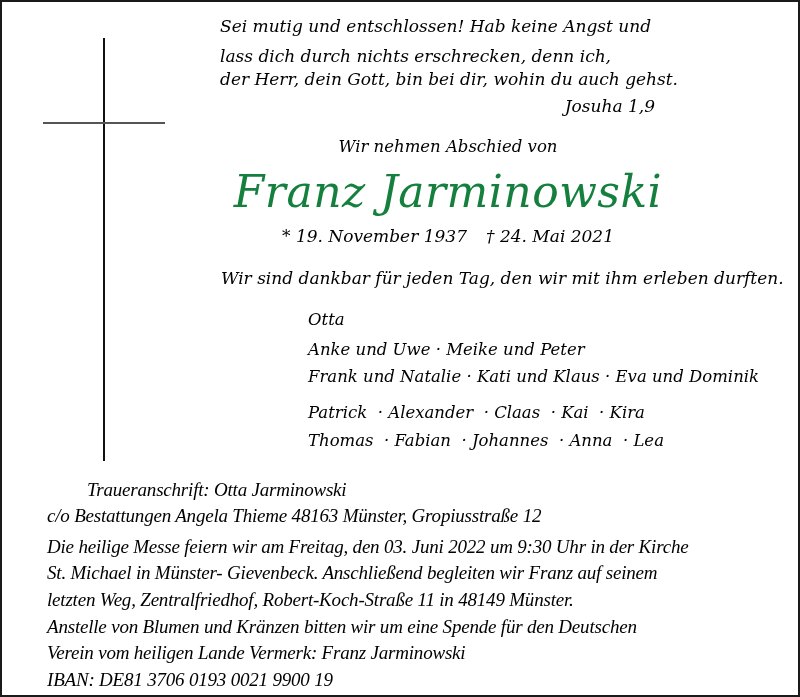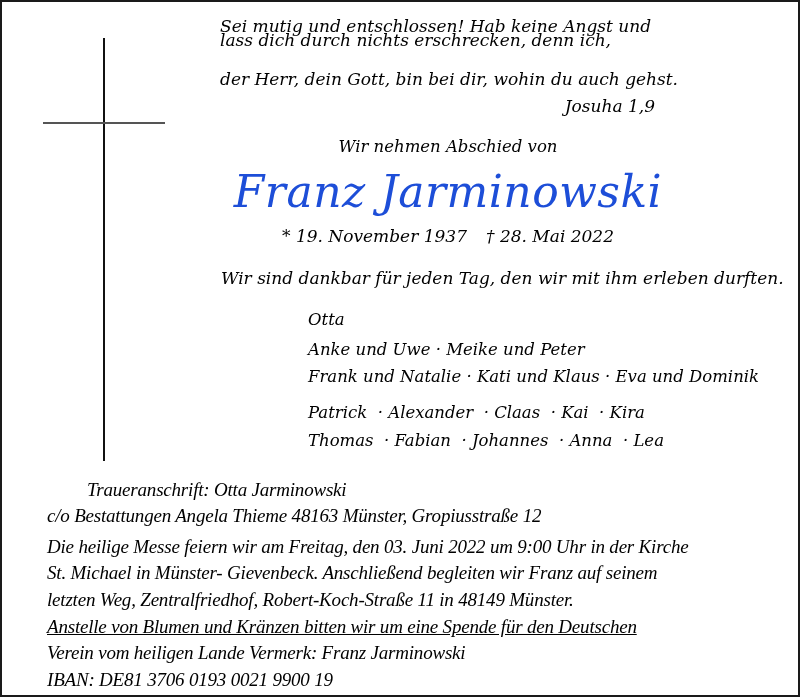--- a/index.html
+++ b/index.html
@@ -10,52 +10,52 @@
     }
     .t {
       position:absolute; white-space:nowrap; color:#000000;
       font-family:"DejaVu Serif", "Liberation Serif", serif;
       font-style:italic; font-weight:normal;
     }
     .quote { font-size:17px; left:220px; }
     .cross-v { position:absolute; left:103px; top:38px; width:2px; height:423px; background:#111; }
     .cross-h { position:absolute; left:43px; top:122px; width:122px; height:2px; background:#555; }
     .center { left:222px; width:452px; text-align:center; }
-    .name { font-size:44px; letter-spacing:0.5px; color:#1d4ed8; }
+    .name { font-size:44px; letter-spacing:0.5px; color:#15803d; }
     .fam { font-size:16.5px; left:308px; }
     .bottom { font-family:"Liberation Serif", serif; font-size:19px; left:47px; letter-spacing:-0.2px; }
   </style>
 </head>
 <body>
 
 <div class="frame"></div>
 
 <div class="cross-v"></div>
 <div class="cross-h"></div>
 
 <div class="t quote" style="top:16px;">Sei mutig und entschlossen! Hab keine Angst und</div>
-<div class="t quote" style="top:30px;">lass dich durch nichts erschrecken, denn ich,</div>
+<div class="t quote" style="top:46px;">lass dich durch nichts erschrecken, denn ich,</div>
 <div class="t quote" style="top:69px;">der Herr, dein Gott, bin bei dir, wohin du auch gehst.</div>
 <div class="t quote" style="top:96px; left:auto; right:145px;">Josuha 1,9</div>
 
 <div class="t center" style="top:137px; font-size:16.5px;">Wir nehmen Abschied von</div>
 
 <div class="t center name" style="top:166px;">Franz Jarminowski</div>
 
 <div class="t" style="top:226px; left:282px; font-size:17px;">* 19. November 1937</div>
-<div class="t" style="top:226px; left:486px; font-size:17px;">† 28. Mai 2022</div>
+<div class="t" style="top:226px; left:486px; font-size:17px;">† 24. Mai 2021</div>
 
 <div class="t" style="top:268px; left:221px; font-size:17px;">Wir sind dankbar für jeden Tag, den wir mit ihm erleben durften.</div>
 
 <div class="t fam" style="top:310px;">Otta</div>
 <div class="t fam" style="top:340px;">Anke und Uwe · Meike und Peter</div>
 <div class="t fam" style="top:367px;">Frank und Natalie · Kati und Klaus · Eva und Dominik</div>
 <div class="t fam" style="top:403px; white-space:pre;">Patrick  · Alexander  · Claas  · Kai  · Kira</div>
 <div class="t fam" style="top:431px; white-space:pre;">Thomas  · Fabian  · Johannes  · Anna  · Lea</div>
 
 <div class="t bottom" style="top:479px;margin-left:40px;">Traueranschrift: Otta Jarminowski</div>
 <div class="t bottom" style="top:505px;">c/o Bestattungen Angela Thieme 48163 Münster, Gropiusstraße 12</div>
-<div class="t bottom" style="top:536px;">Die heilige Messe feiern wir am Freitag, den 03. Juni 2022 um 9:00 Uhr in der Kirche</div>
+<div class="t bottom" style="top:536px;">Die heilige Messe feiern wir am Freitag, den 03. Juni 2022 um 9:30 Uhr in der Kirche</div>
 <div class="t bottom" style="top:562px;">St. Michael in Münster- Gievenbeck. Anschließend begleiten wir Franz auf seinem</div>
 <div class="t bottom" style="top:589px;">letzten Weg, Zentralfriedhof, Robert-Koch-Straße 11 in 48149 Münster.</div>
-<div class="t bottom" style="top:616px;text-decoration:underline;">Anstelle von Blumen und Kränzen bitten wir um eine Spende für den Deutschen</div>
+<div class="t bottom" style="top:616px;">Anstelle von Blumen und Kränzen bitten wir um eine Spende für den Deutschen</div>
 <div class="t bottom" style="top:642px;">Verein vom heiligen Lande Vermerk: Franz Jarminowski</div>
 <div class="t bottom" style="top:669px;">IBAN: DE81 3706 0193 0021 9900 19</div>
 
 </body></html>

